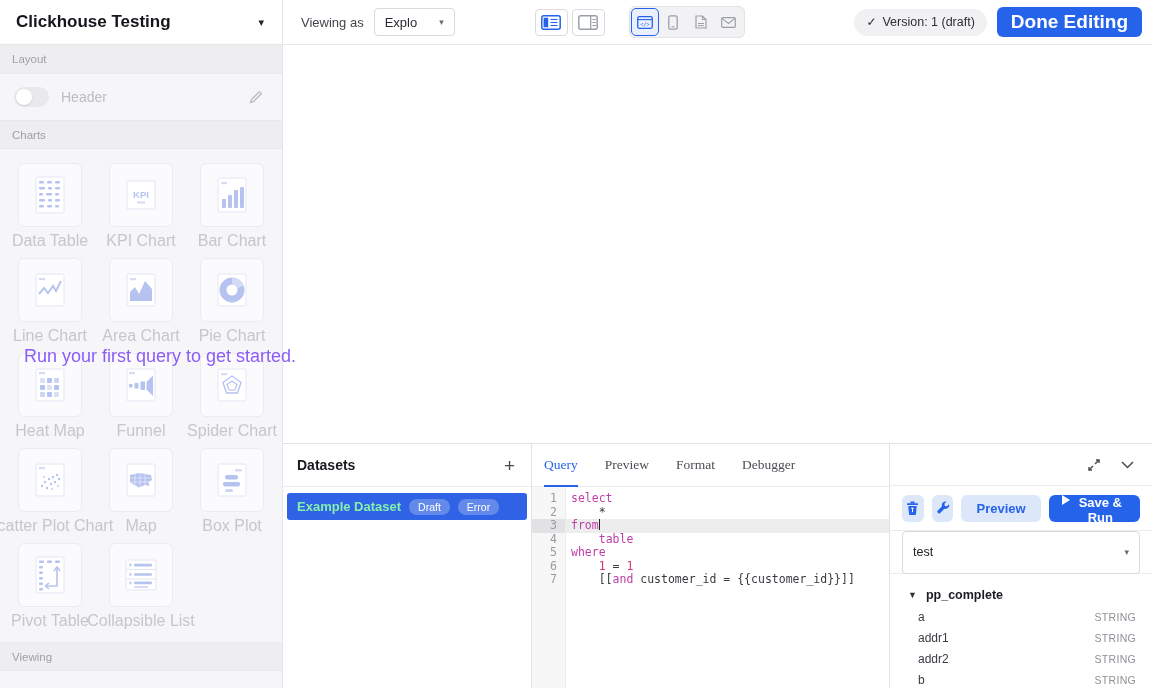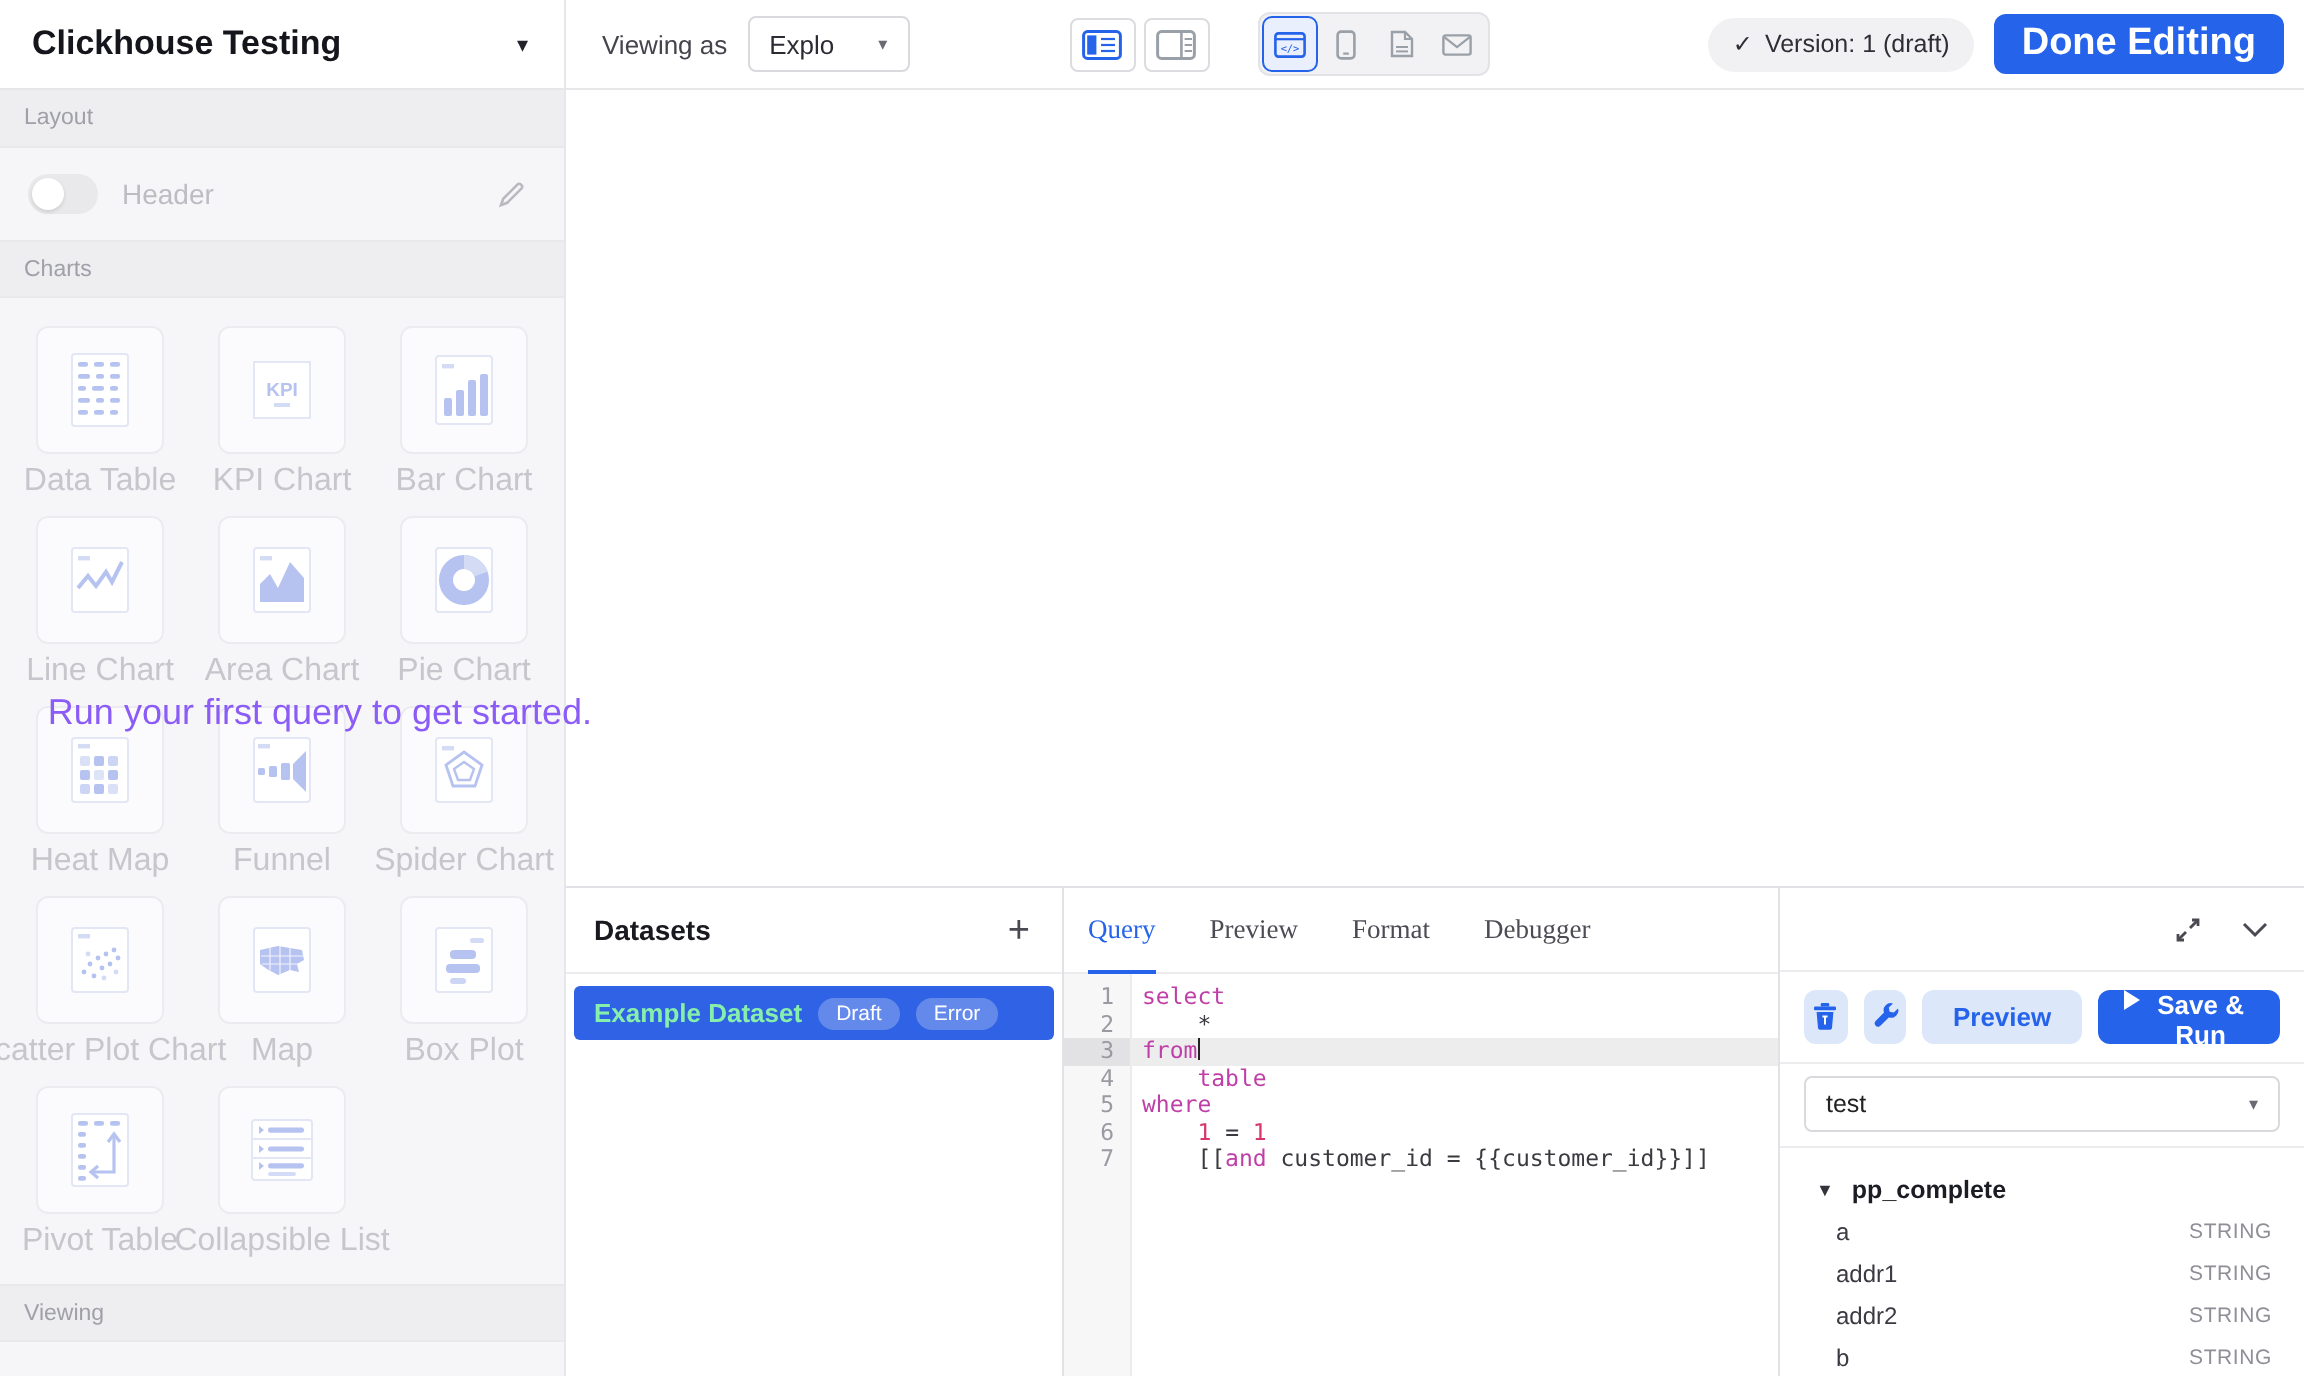--- a/index.html
+++ b/index.html
@@ -108,21 +108,21 @@
   .preview-btn { height:27px; background:#dce8fa; color:#2563eb; border:none; border-radius:6px;
     padding:0 15px; font-size:13px; font-weight:bold; cursor:pointer;
     font-family:"Liberation Sans", sans-serif; }
   .saverun-btn { margin-left:auto; height:27px; background:#2563eb; color:#fff; border:none;
     border-radius:6px; padding:0 13px; font-size:13px; font-weight:bold; display:flex;
     align-items:flex-start; gap:4px; cursor:pointer; font-family:"Liberation Sans", sans-serif; }
   .play-tri { width:0; height:0; border-left:8px solid #fff; border-top:5px solid transparent;
     border-bottom:5px solid transparent; }
   .cfg-select-row { height:43px; border-bottom:1px solid #ececef; display:flex; align-items:center;
     padding:0 12px; }
-  .table-select { flex:1; height:28px; border:1px solid #d9d9de; border-radius:4px; background:#fff;
+  .table-select { flex:1; height:43px; border:1px solid #d9d9de; border-radius:4px; background:#fff;
     display:flex; align-items:center; justify-content:space-between; padding:0 10px; cursor:pointer; }
   .table-select .val { font-size:12.5px; color:#222; }
   .table-select .dd-caret { font-size:9px; color:#6a6a72; }
   .schema { padding-top:10px; overflow:hidden; }
   .schema-head { display:flex; align-items:center; gap:9px; padding-left:18px; height:22px;
     cursor:pointer; }
   .schema-caret { font-size:9px; color:#33333b; }
   .schema-table { font-size:12.5px; font-weight:bold; color:#1c1c24; }
   .field-row { display:flex; align-items:center; justify-content:space-between; height:21px;
     padding:0 16px 0 28px; }

